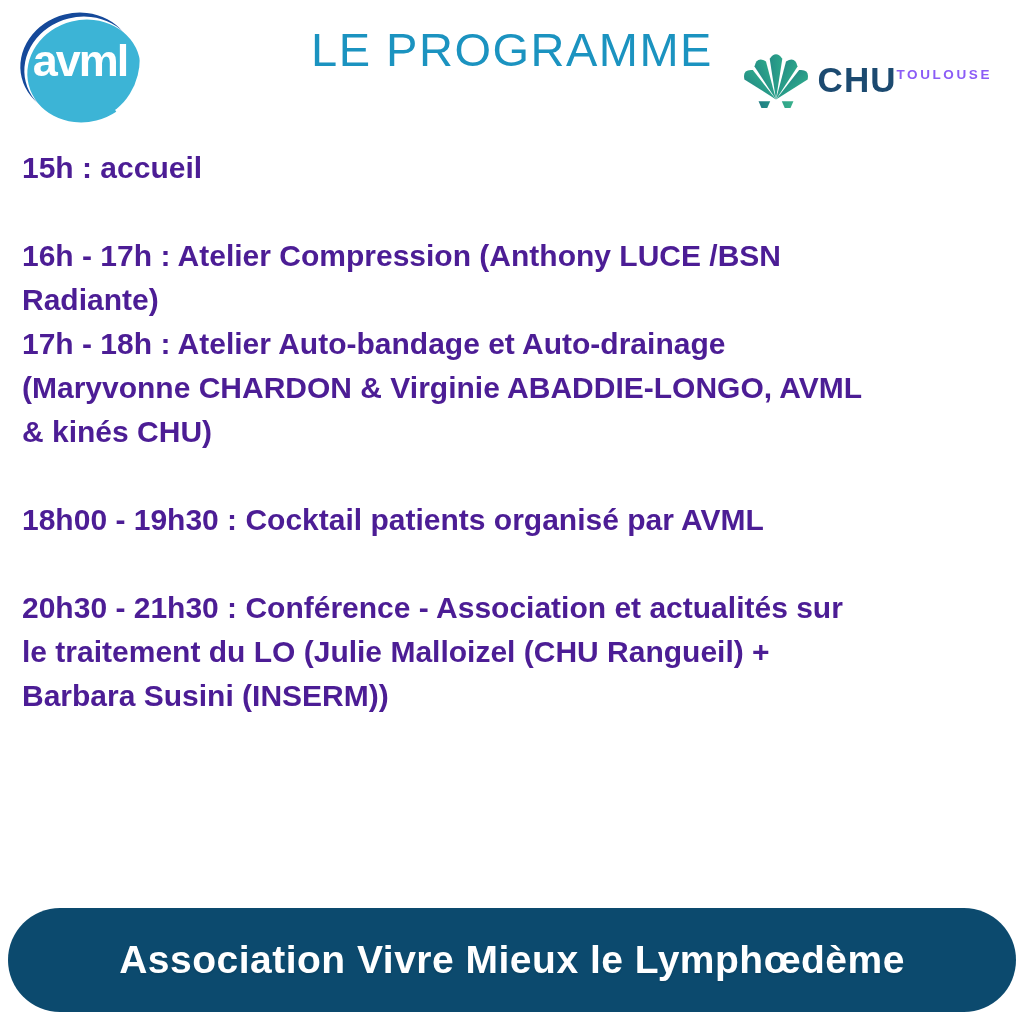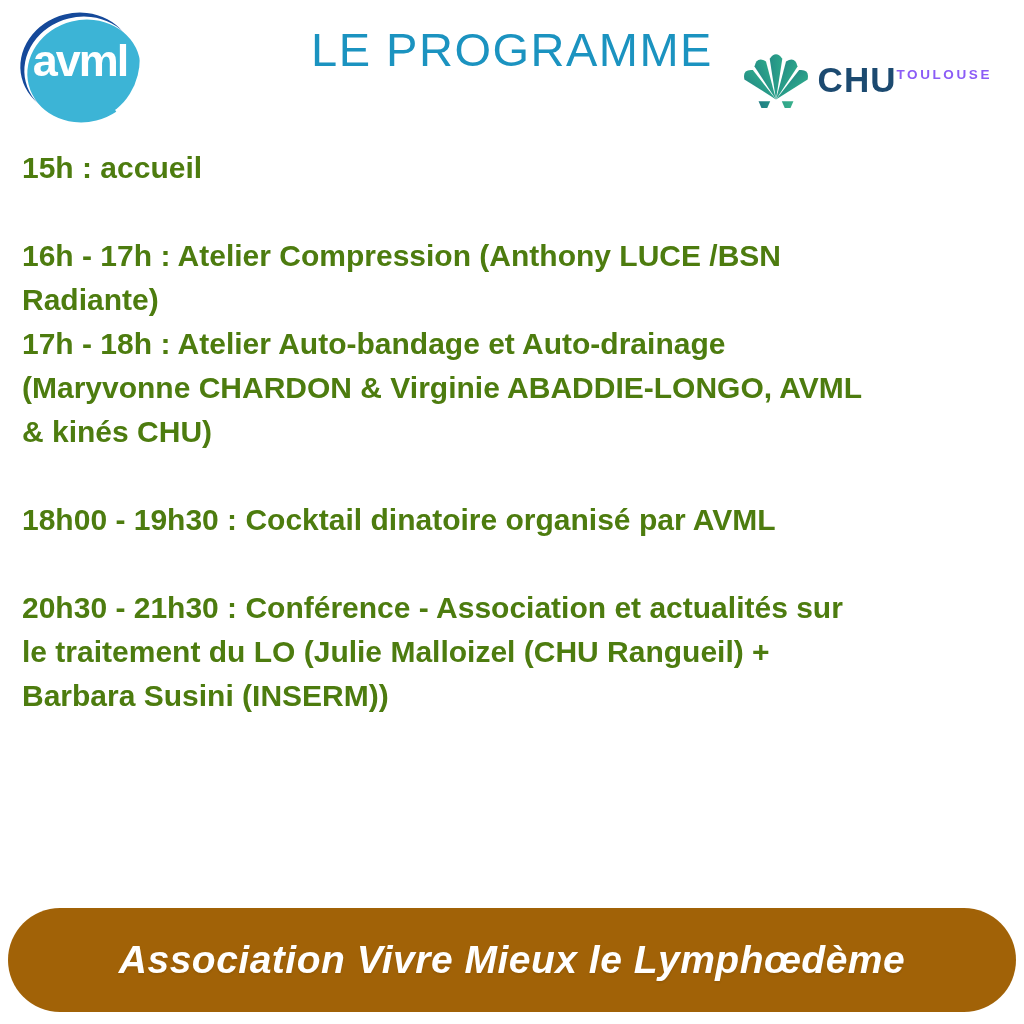--- a/index.html
+++ b/index.html
@@ -42,32 +42,32 @@
 
   
   .chu-logo { position:absolute; right:32px; top:48px; display:flex; align-items:center; gap:10px; }
   .chu-text { display:flex; flex-direction:row; }
   .chu-name { font-size:35px; font-weight:bold; color:#1c4a70; line-height:0.95; letter-spacing:1px; }
   .chu-city { font-size:13.5px; font-weight:bold; color:#8b5cf6; letter-spacing:2.6px; margin-top:4px; }
 
   
   .program {
     position:absolute; left:22px; top:146px; width:990px;
-    color:#4d7c0f; font-size:30px; font-weight:bold;
+    color:#4c1d95; font-size:30px; font-weight:bold;
   }
   .program p {
     white-space:pre-line; line-height:44px; margin-bottom:44px;
   }
   .program p.no-gap { margin-bottom:0; }
 
   
   .banner {
     position:absolute; left:8px; right:8px; top:908px; height:104px;
-    background:#a16207; border-radius:52px;
-    display:flex; align-items:center; justify-content:center;font-style:italic;
+    background:#0c4a6e; border-radius:52px;
+    display:flex; align-items:center; justify-content:center;
   }
   .banner-label {
     color:#ffffff; font-size:39px; font-weight:bold; letter-spacing:0.5px;
     text-shadow:0 2px 2px rgba(0,0,0,0.08);
   }
 </style>
 </head>
 <body>
 
 <div class="page">
@@ -109,21 +109,21 @@
     </div>
   </div>
 
   <main class="program">
     <p>15h : accueil</p>
     <p class="no-gap">16h - 17h : Atelier Compression (Anthony LUCE /BSN
 Radiante)</p>
     <p>17h - 18h : Atelier Auto-bandage et Auto-drainage
 (Maryvonne CHARDON &amp; Virginie ABADDIE-LONGO, AVML
 &amp; kinés CHU)</p>
-    <p>18h00 - 19h30 : Cocktail dinatoire organisé par AVML</p>
+    <p>18h00 - 19h30 : Cocktail patients organisé par AVML</p>
     <p>20h30 - 21h30 : Conférence - Association et actualités sur
 le traitement du LO (Julie Malloizel (CHU Rangueil) +
 Barbara Susini (INSERM))</p>
   </main>
 
   <footer class="banner">
     <span class="banner-label">Association Vivre Mieux le Lymphœdème</span>
   </footer>
 
 </div>

